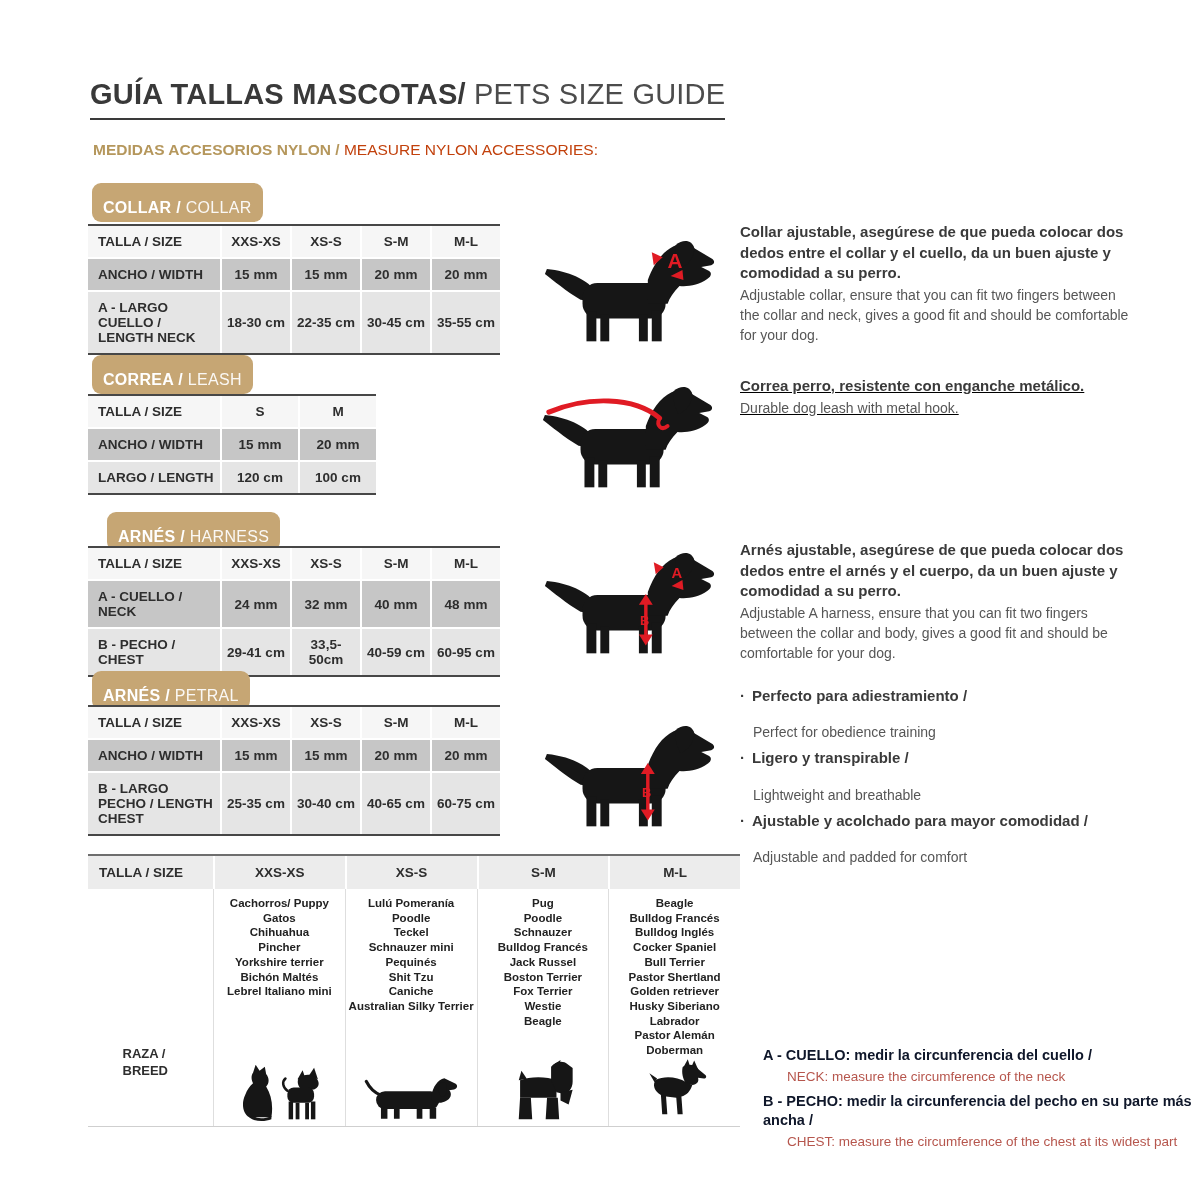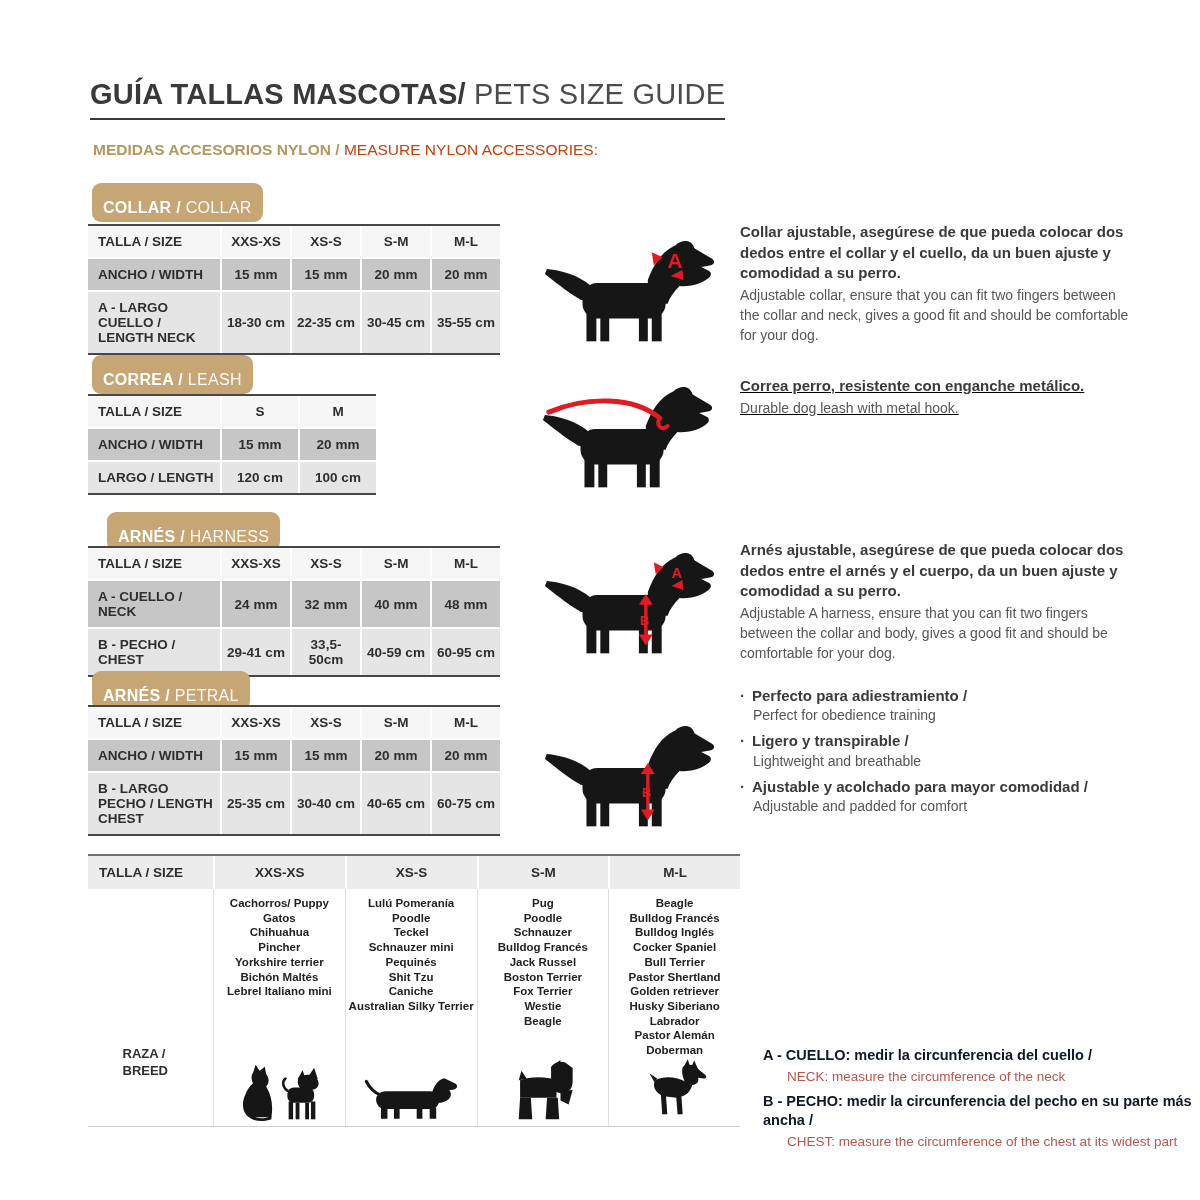--- a/index.html
+++ b/index.html
@@ -32,21 +32,21 @@
   .trow:nth-child(2){background:#c6c6c6;border-top:2px solid #fff;border-bottom:2px solid #fff;}
   .trow:nth-child(3){background:#e5e5e5;}
 
   
   .desc{position:absolute;left:740px;width:392px;}
   .desc .es{font-weight:700;font-size:15px;color:#3a3a3a;line-height:1.38;}
   .desc .en{font-weight:400;font-size:14px;color:#565656;line-height:1.42;margin-top:2px;}
   .bullets{position:absolute;left:740px;width:392px;}
   .bullet-es{font-weight:700;font-size:15px;color:#3a3a3a;line-height:1.35;display:flex;}
   .bullet-es .dot{margin-right:7px;}
-  .bullet-en{font-weight:400;font-size:14px;color:#565656;margin:0 0 7px 13px;line-height:1.3;}
+  .bullet-en{font-weight:400;font-size:14px;color:#565656;margin:17px 0 7px 13px;line-height:1.3;}
 
   
   .dog{position:absolute;width:188px;height:132px;}
 
   
   .btable{position:absolute;left:88px;top:854px;width:652px;border-top:2px solid #6e6e6e;}
   .bhead{display:grid;grid-template-columns:125px repeat(4,1fr);background:#ececec;}
   .bhcell{padding:9px 4px;text-align:center;font-weight:700;font-size:13.5px;color:#2e2e2e;border-left:2px solid #fff;}
   .bhcell:first-child{text-align:left;padding-left:11px;border-left:none;}
   .bbody{display:grid;grid-template-columns:125px repeat(4,1fr);background:#fff;

